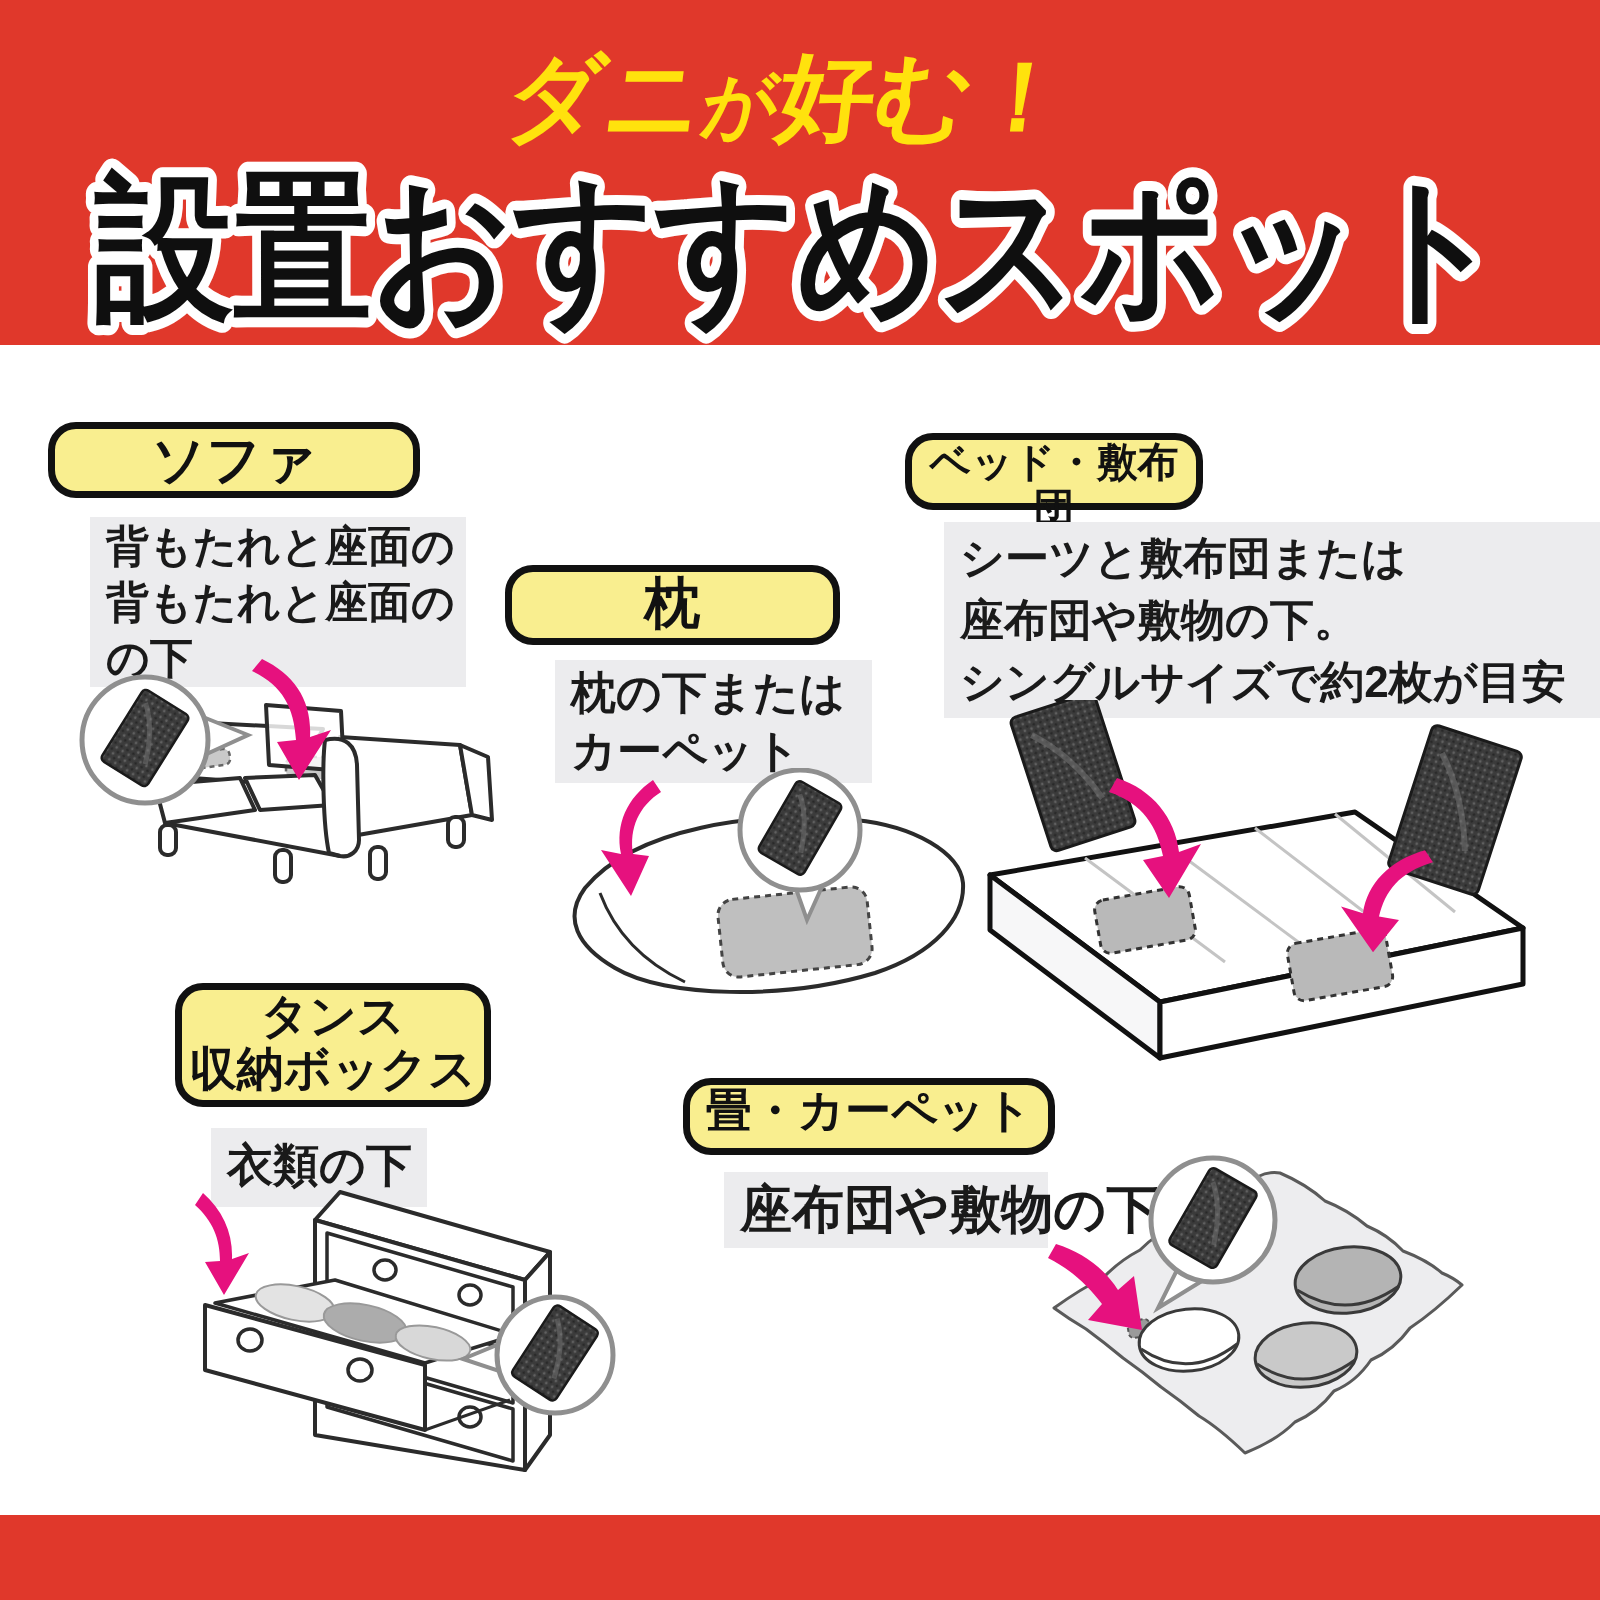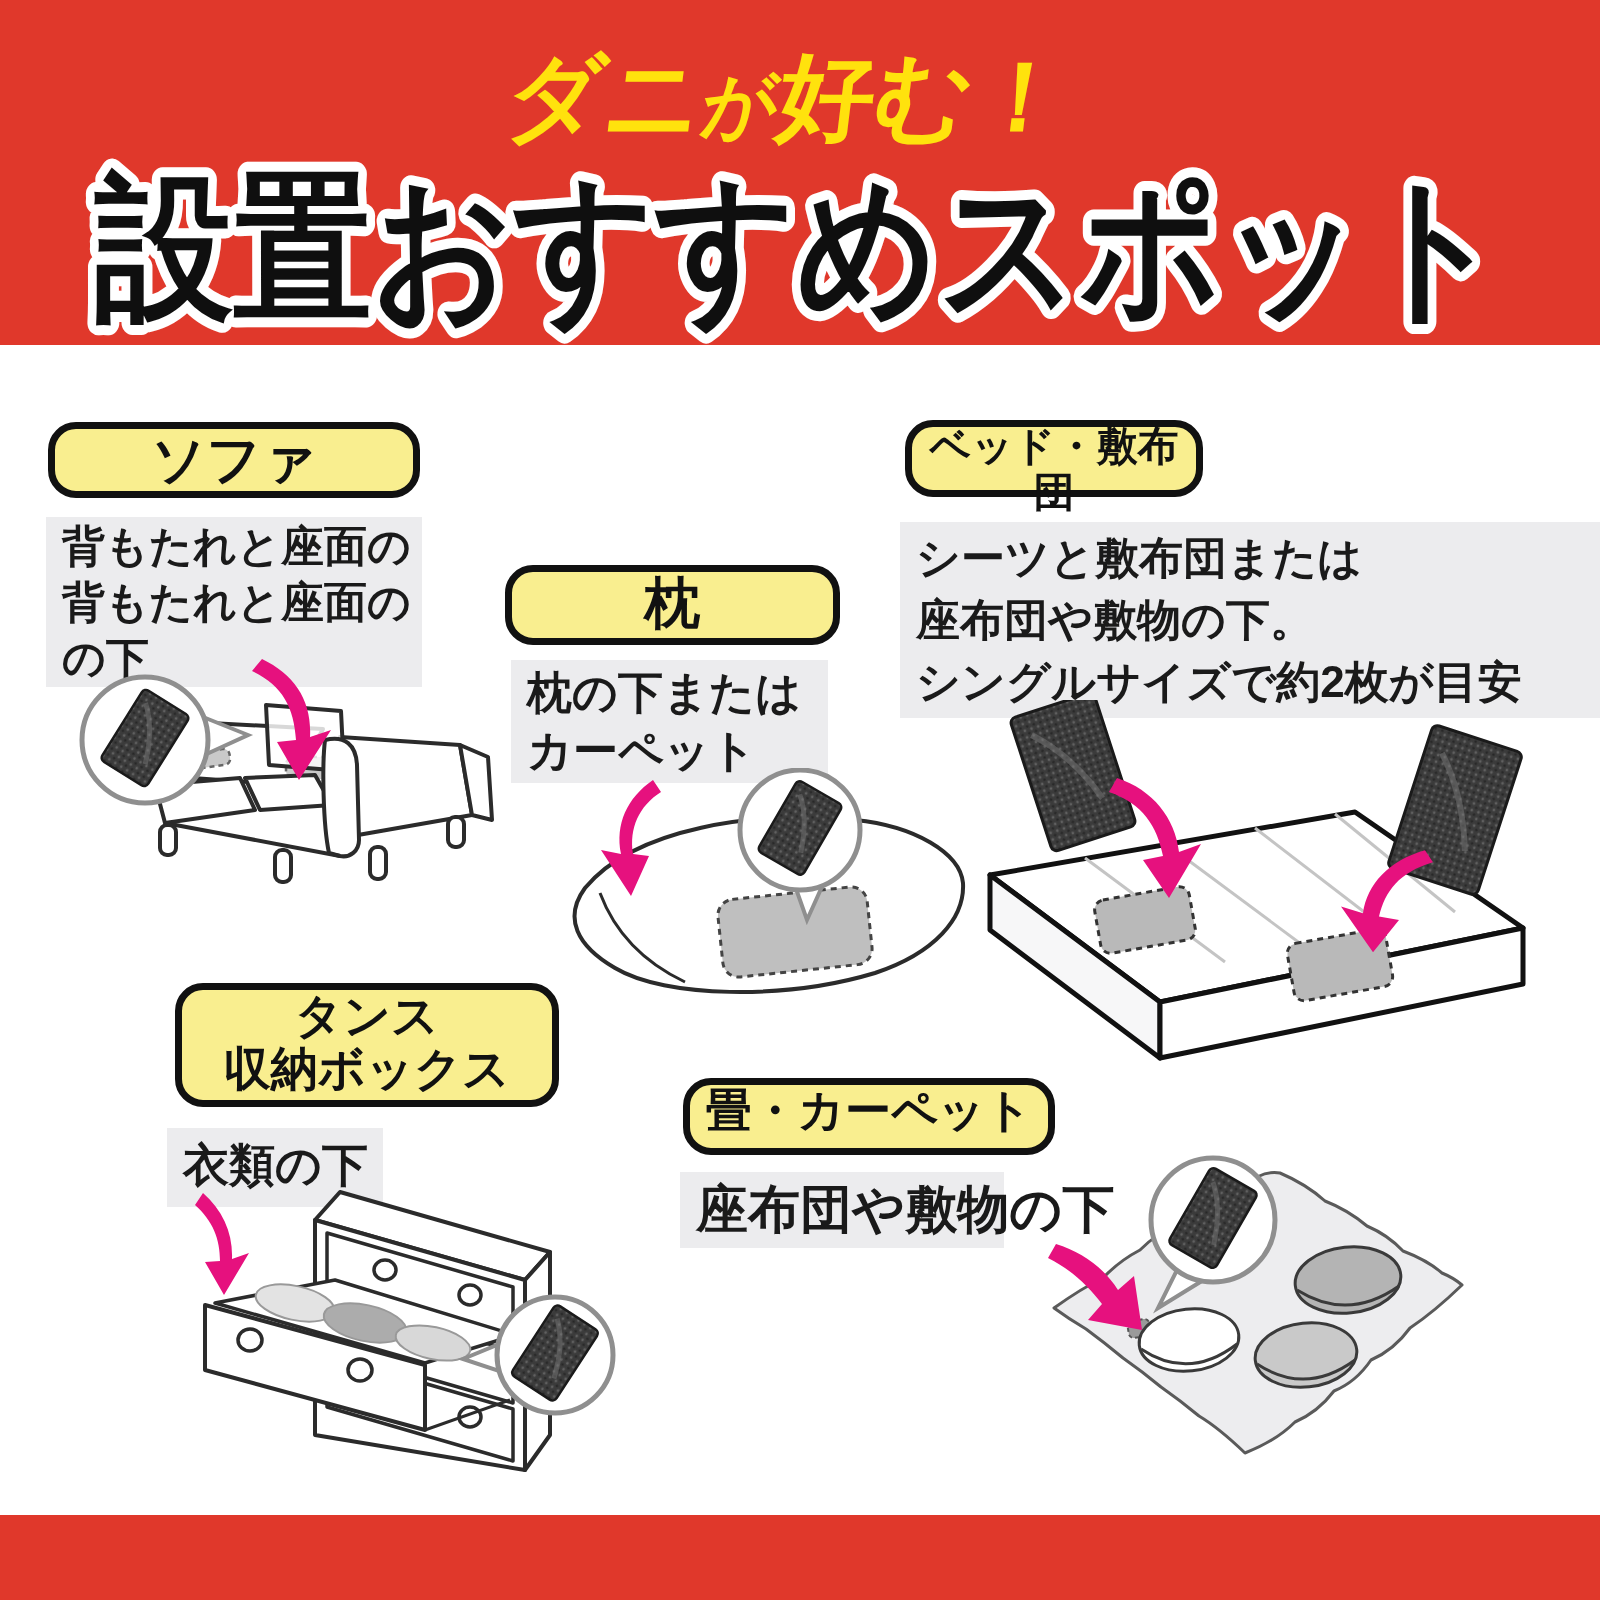--- a/index.html
+++ b/index.html
@@ -7,21 +7,21 @@
        font-family:"Liberation Sans","DejaVu Sans",sans-serif;}
   .canvas{position:absolute;left:0;top:0;width:1600px;height:1600px;background:#ffffff;}
   .band{position:absolute;left:0;width:1600px;background:#E0382B;}
   .band-top{top:0;height:345px;}
   .band-bottom{top:1515px;height:85px;}
   .label{position:absolute;background:#F9EE8F;border:7px solid #111111;border-radius:28px;
          display:flex;flex-direction:column;align-items:center;
          font-weight:900;color:#111111;box-sizing:border-box;text-align:center;line-height:1.12;}
   .desc{position:absolute;background:#ECECEE;color:#1a1a1a;font-weight:bold;
         box-sizing:border-box;display:flex;flex-direction:column;justify-content:center;
-        align-items:flex-start;padding:10px 16px;}
+        align-items:flex-start;padding:10px 16px;margin-left:44px;}
   .desc .ln{display:block;white-space:nowrap;}
   .illus{position:absolute;}
   svg text{font-family:"Liberation Sans","DejaVu Sans",sans-serif;}
 </style>
 </head>
 <body>
 
 <div class="canvas">
 
   <div class="band band-top">
@@ -111,21 +111,21 @@
       <polygon points="240,118 270,112 252,152" fill="#FFFFFF" stroke="#8F8F8F" stroke-width="4"></polygon>
       <circle cx="245" cy="62" r="60" fill="#FFFFFF" stroke="#8F8F8F" stroke-width="5"></circle>
       <g transform="translate(245 60) rotate(30)">
         <rect x="-26" y="-41" width="52" height="82" rx="5" fill="url(#m-pillow)" stroke="#1A1A1A" stroke-width="2.5"></rect>
         <path d="M-17,-29 C-3,-17 6,-1 13,21" stroke="#777777" stroke-width="5" fill="none" opacity="0.5"></path>
       </g>
     </g>
     <path fill="#E6117E" d="M98,12 C72,30 60,56 66,86 L46,82 L76,128 L94,88 L78,86 C74,60 84,38 106,24 Z"></path>
   </svg>
 
-  <div class="label" style="left:905px;top:420px;width:298px;height:77px;font-size:41px;font-family:Liberation Mono, monospace;">
+  <div class="label" style="left:905px;top:433px;width:298px;height:77px;font-size:41px;">
     <span>ベッド・敷布団</span>
   </div>
   <div class="desc" style="left:900px;top:522px;width:725px;height:196px;font-size:44px;line-height:62px;">
     <span class="ln">シーツと敷布団または</span>
     <span class="ln">座布団や敷物の下。</span>
     <span class="ln">シングルサイズで約2枚が目安</span>
   </div>
   <svg class="illus" style="left:955px;top:700px;" width="605" height="440" viewBox="0 0 605 440">
     <defs>
       <pattern id="m-bed" patternUnits="userSpaceOnUse" width="7" height="7">
@@ -152,21 +152,21 @@
       <path d="M-28,-48 C-8,-28 8,-4 20,34" stroke="#777777" stroke-width="6" fill="none" opacity="0.5"></path>
     </g>
     <g transform="translate(500 110) rotate(18)">
       <rect x="-47" y="-75" width="94" height="150" rx="6" fill="url(#m-bed)" stroke="#1A1A1A" stroke-width="3"></rect>
       <path d="M-30,-50 C-10,-30 8,-4 22,36" stroke="#777777" stroke-width="6" fill="none" opacity="0.5"></path>
     </g>
     <path fill="#E6117E" d="M162,78 C198,90 220,118 224,152 L246,144 L214,198 L188,160 L208,156 C202,126 188,104 154,92 Z"></path>
     <path fill="#E6117E" transform="translate(632 84) scale(-1 0.85)" d="M162,78 C198,90 220,118 224,152 L246,144 L214,198 L188,160 L208,156 C202,126 188,104 154,92 Z"></path>
   </svg>
 
-  <div class="label" style="left:175px;top:983px;width:384px;height:124px;font-size:47px;">
+  <div class="label" style="left:175px;top:983px;width:316px;height:124px;font-size:47px;">
     <span>タンス</span>
     <span>収納ボックス</span>
   </div>
   <div class="desc" style="left:167px;top:1128px;width:216px;height:79px;font-size:46px;justify-content:flex-end;">
     <span class="ln">衣類の下</span>
   </div>
   <svg class="illus" style="left:175px;top:1185px;" width="470" height="315" viewBox="0 0 470 315">
     <defs>
       <pattern id="m-dresser" patternUnits="userSpaceOnUse" width="7" height="7">
         <rect width="7" height="7" fill="#3B3B3B"></rect>

